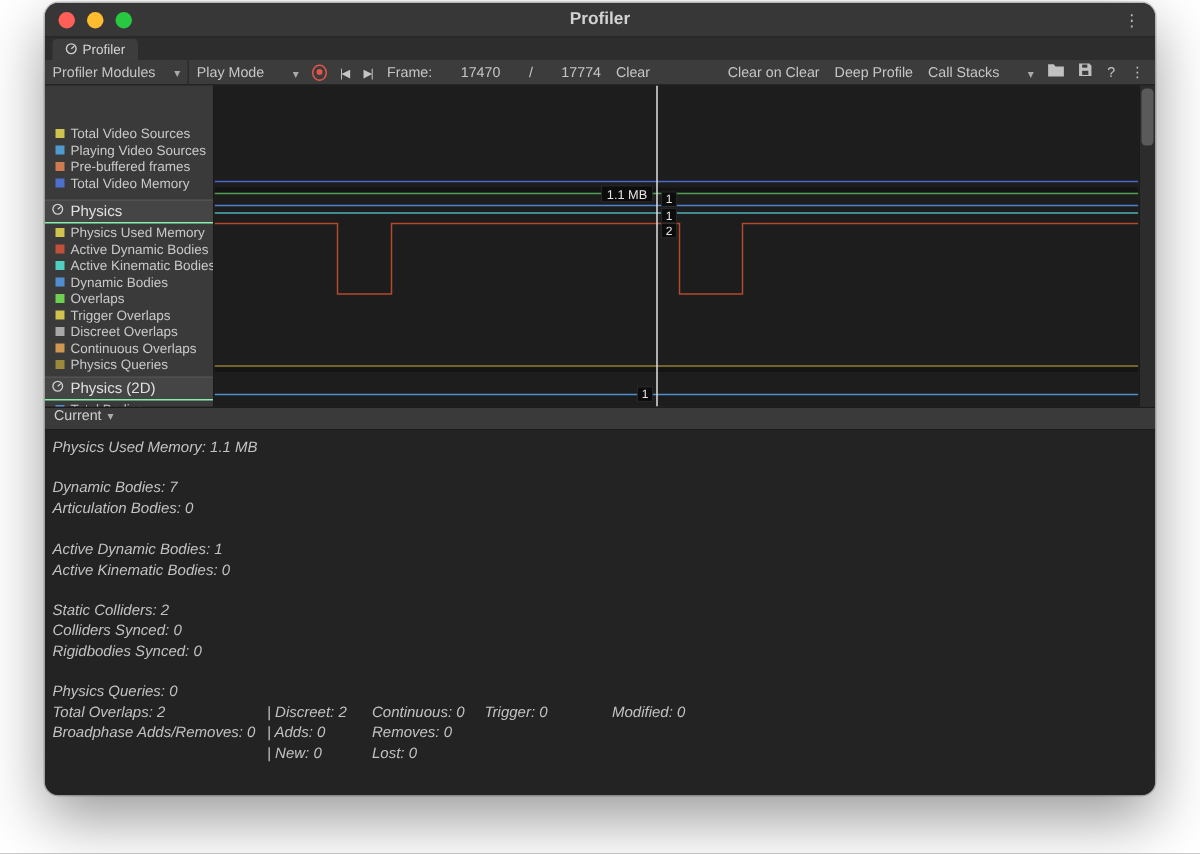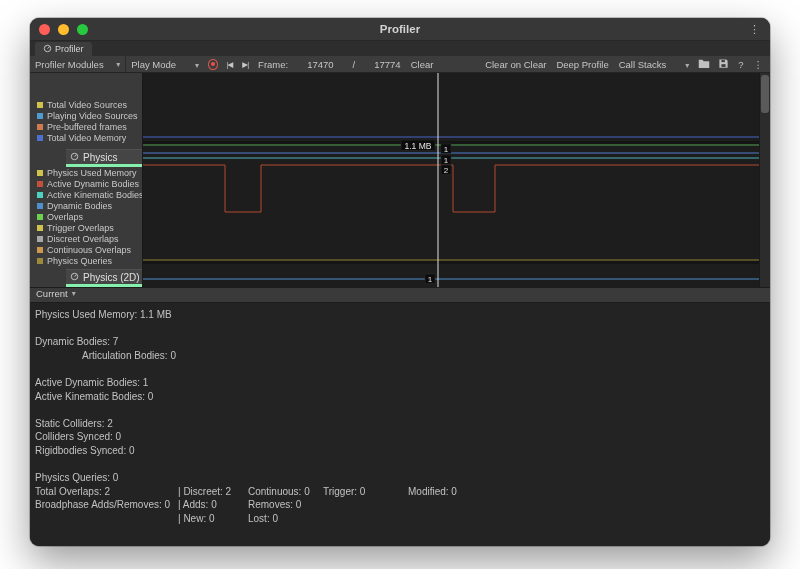--- a/index.html
+++ b/index.html
@@ -1,17 +1,17 @@
 <!DOCTYPE html>
 <html><head>
 <meta charset="utf-8">
 <style>
   html,body{margin:0;padding:0;background:#ffffff;width:800px;height:569px;
     font-family:"Liberation Sans","DejaVu Sans",sans-serif;}
-  .window{position:absolute;left:30px;top:18px;width:740px;height:528px;
+  .window{position:absolute;left:30px;top:2px;width:740px;height:528px;
     border-radius:9px;overflow:hidden;background:#262626;
     box-shadow:0 16px 40px rgba(0,0,0,.40),0 0 0 1px rgba(0,0,0,.22);}
   
   .titlebar{height:22px;background:#373737;border-bottom:1px solid #272727;
     position:relative;display:flex;align-items:center;}
   .lights{position:absolute;left:9px;top:0;height:22px;display:flex;align-items:center;gap:8px;}
   .light{width:11px;height:11px;border-radius:50%;display:inline-block;}
   .title{width:100%;text-align:center;font-size:11.5px;font-weight:bold;color:#d2d2d2;}
   .tb-kebab{position:absolute;right:10px;top:0;height:22px;display:flex;align-items:center;
     color:#bdbdbd;font-size:11px;cursor:pointer;}
@@ -33,34 +33,34 @@
   .spacer-sm{width:50px;}
   .spacer-grow{flex:1;}
   .tb-iconbtn{padding:0 4px;cursor:pointer;display:flex;align-items:center;}
   
   .main{display:flex;height:214px;background:#1d1d1d;}
   .modules{width:113px;box-sizing:border-box;background:#3a3a3a;border-right:1px solid #191919;
     padding-top:26px;overflow:hidden;}
   .mod-item{height:11px;display:flex;align-items:center;gap:4px;padding-left:7px;
     font-size:9px;color:#c9c9c9;white-space:nowrap;cursor:pointer;}
   .mod-swatch{width:6px;height:6px;flex:0 0 6px;}
-  .mod-header{height:14px;background:#454545;border-top:1px solid #515151;border-bottom:3px solid #86efac;
-    display:flex;align-items:center;gap:4px;padding-left:4px;font-size:10px;color:#e0e0e0;cursor:pointer;margin-left:36px;}
+  .mod-header{height:14px;background:#454545;border-top:1px solid #515151;border-bottom:1px solid #86efac;
+    display:flex;align-items:center;gap:4px;padding-left:4px;font-size:10px;color:#e0e0e0;cursor:pointer;}
   .chartwrap{position:relative;width:616px;background:#1d1d1d;}
   .chartwrap svg{position:absolute;left:0;top:0;}
   .vscroll{width:10px;background:#2c2c2c;border-left:1px solid #1a1a1a;position:relative;cursor:pointer;}
   .vthumb{position:absolute;left:1px;right:1px;top:2px;height:38px;background:#5a5a5a;border-radius:3px;}
   
   .currentbar{height:14px;background:#3a3a3a;border-top:1px solid #1c1c1c;border-bottom:1px solid #1c1c1c;
     display:flex;align-items:flex-start;padding-left:6px;font-size:9.5px;color:#cfcfcf;}
   .currentbar .dd{display:flex;align-items:center;gap:4px;cursor:pointer;}
   
   .details{height:246px;background:#232323;box-sizing:border-box;padding:6px 0 0 5px;
     font-size:10px;color:#c2c2c2;}
-  .detail-line{position:relative;height:13.6px;}
+  .detail-line{position:relative;height:13.6px;font-style:italic;}
   .detail-line span{position:absolute;top:0;white-space:pre;}
 </style>
 </head>
 <body>
 
 <div class="window">
 
   <div class="titlebar">
     <div class="lights">
       <span class="light" style="background: rgb(255, 95, 87);"></span>
@@ -244,21 +244,21 @@
   <div class="details">
     <div id="details-lines">
         <div class="detail-line">
           <span style="left: 0px;">Physics Used Memory: 1.1 MB</span>
         </div>
         <div class="detail-line"></div>
         <div class="detail-line">
           <span style="left: 0px;">Dynamic Bodies: 7</span>
         </div>
         <div class="detail-line">
-          <span style="left: 0px; margin-left: 47px;">Articulation Bodies: 0</span>
+          <span style="left: 0px;">Articulation Bodies: 0</span>
         </div>
         <div class="detail-line"></div>
         <div class="detail-line">
           <span style="left: 0px;">Active Dynamic Bodies: 1</span>
         </div>
         <div class="detail-line">
           <span style="left: 0px;">Active Kinematic Bodies: 0</span>
         </div>
         <div class="detail-line"></div>
         <div class="detail-line">

